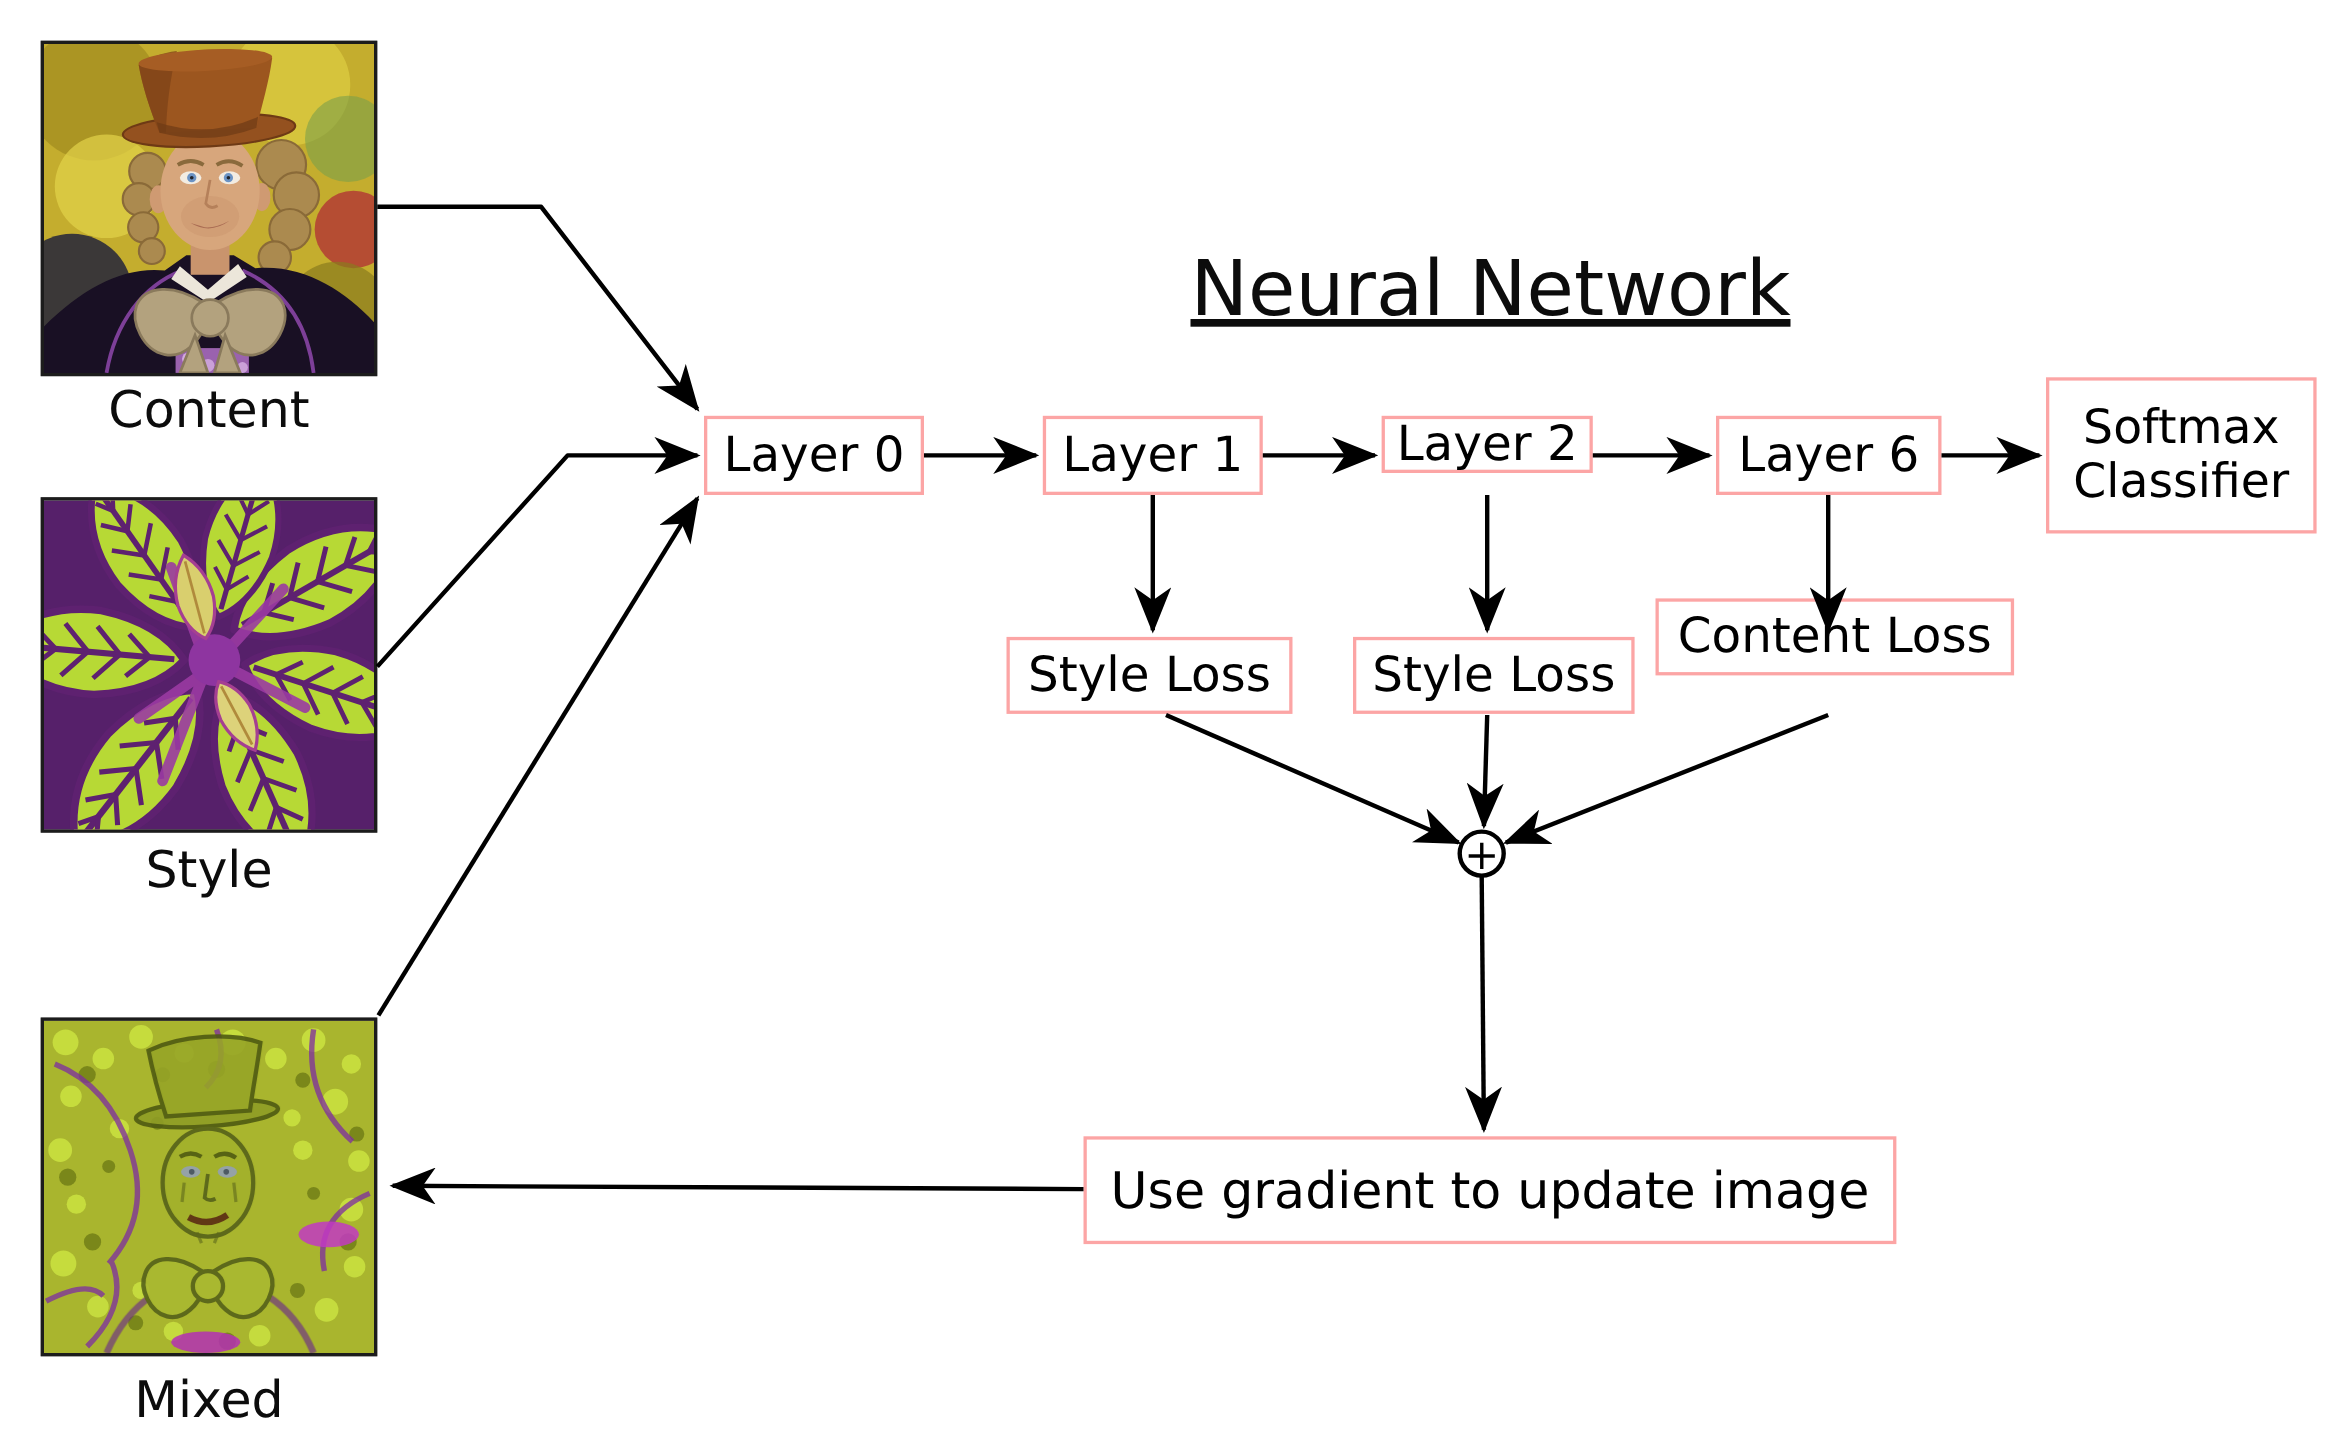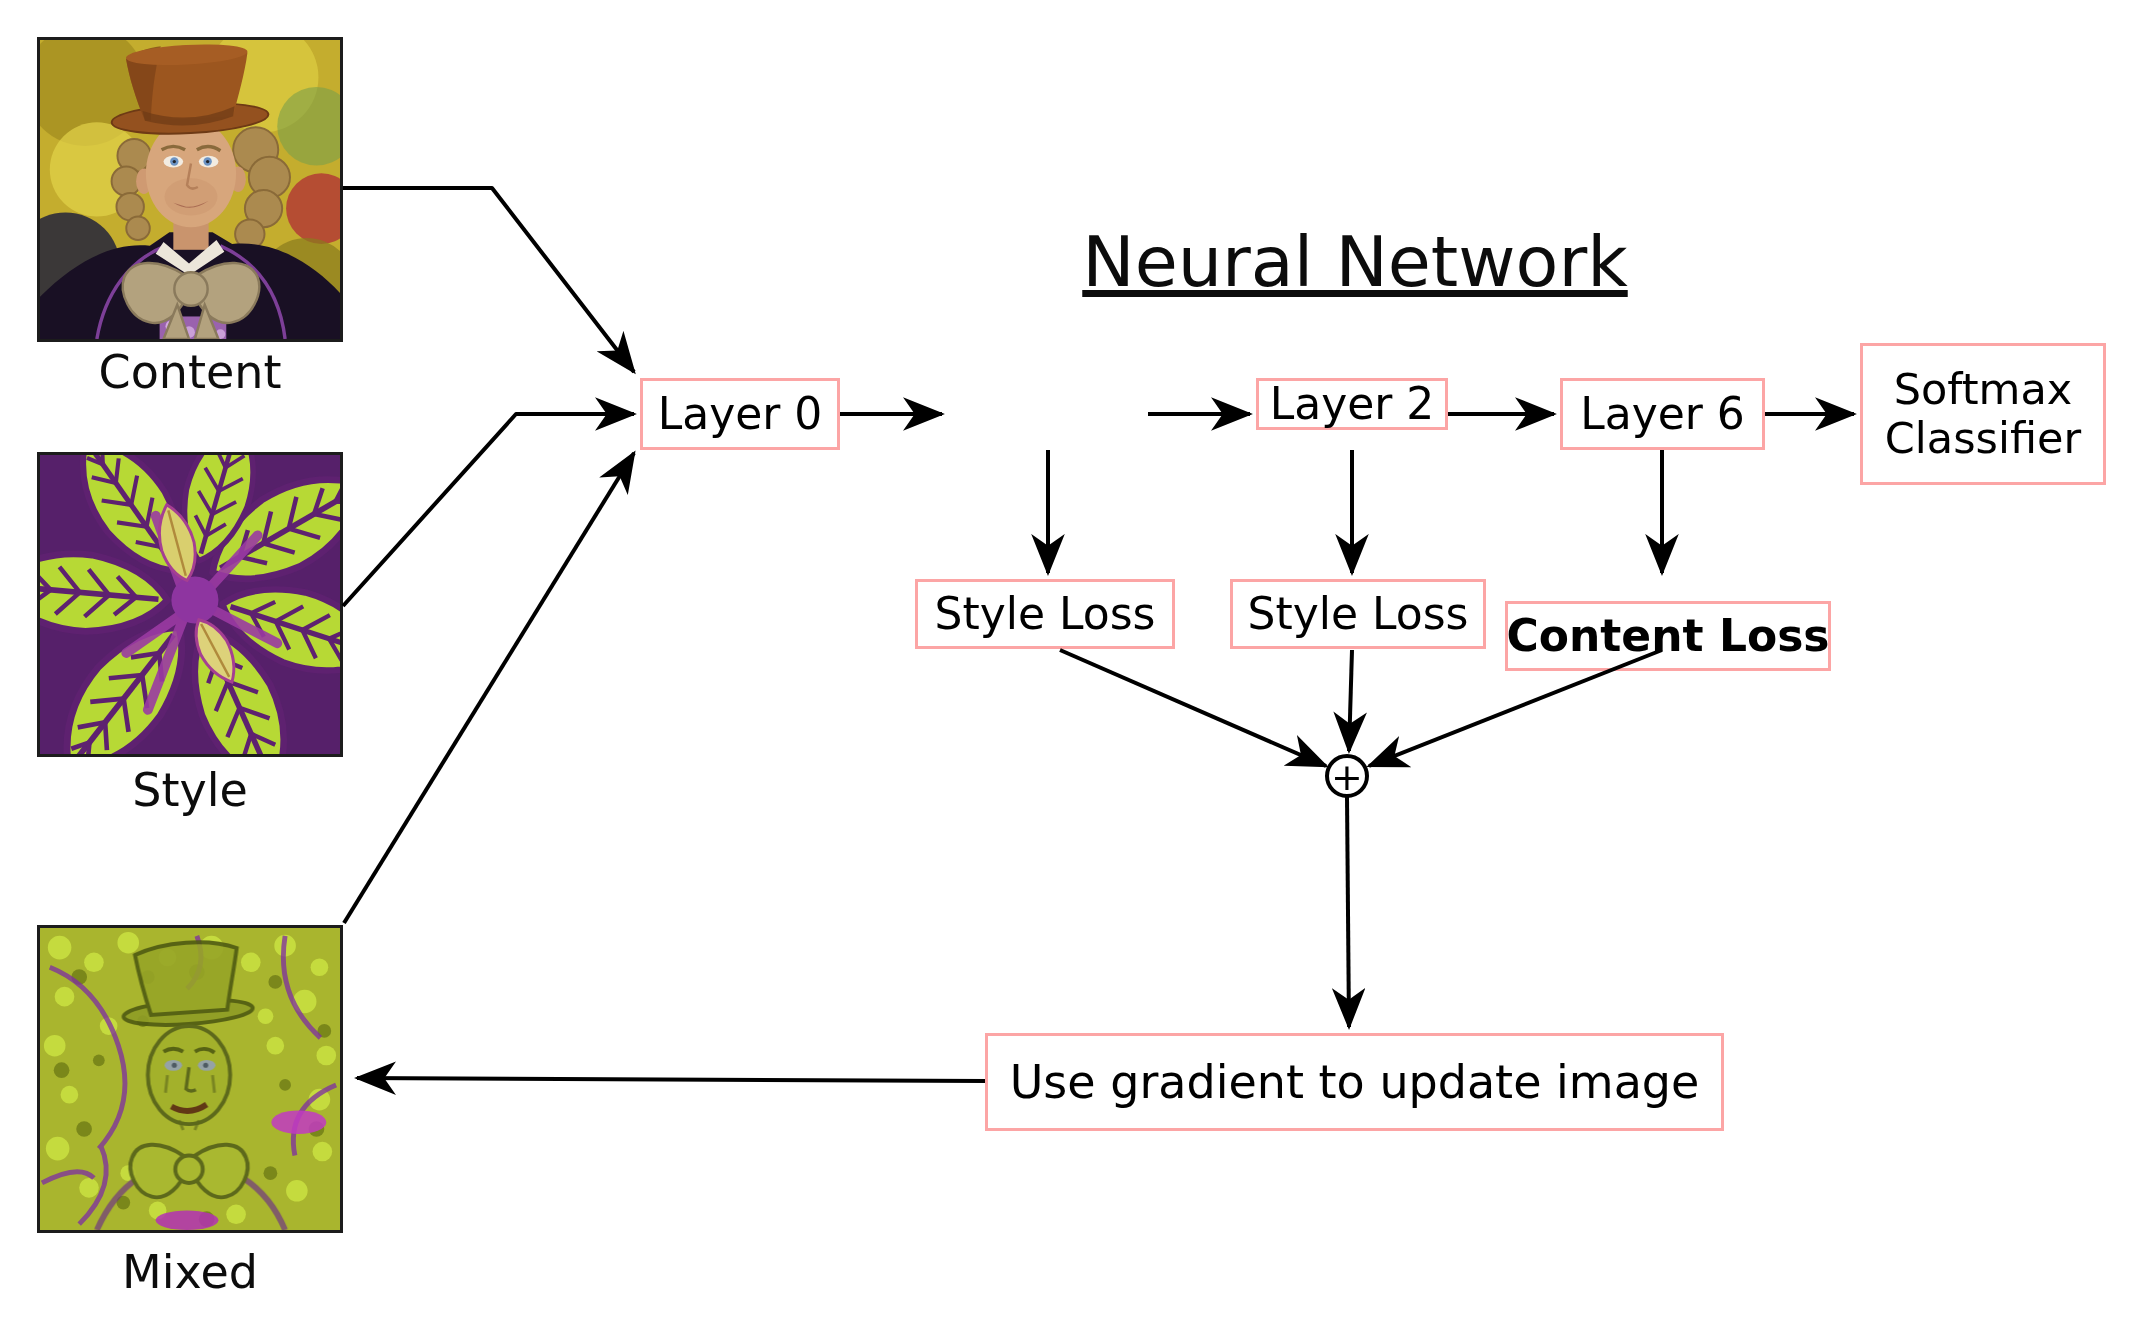--- a/index.html
+++ b/index.html
@@ -224,31 +224,32 @@
           <circle cx="152" cy="246" r="14"></circle>
         </g>
       </g>
     </svg>
   </div>
   <div class="caption" style="top:1245px;">Mixed</div>
 
   <div class="title">Neural Network</div>
 
   <div class="nbox" style="left:640px;  top:378px; width:200px; height:72px;">Layer 0</div>
+  <div class="nbox" style="left:948px;  top:378px; width:200px; height:72px;">Layer 1</div>
   <div class="nbox" style="left:1256px; top:378px; width:192px; height:52px;">Layer 2</div>
   <div class="nbox" style="left:1560px; top:378px; width:205px; height:72px;">Layer 6</div>
 
   <div class="nbox two-line" style="left:1860px; top:343px; width:246px; height:142px;">
     <span>Softmax</span>
     <span>Classifier</span>
   </div>
 
   <div class="nbox" style="left:915px;  top:579px; width:260px; height:70px;">Style Loss</div>
   <div class="nbox" style="left:1230px; top:579px; width:256px; height:70px;">Style Loss</div>
-  <div class="nbox" style="left:1505px; top:601px; width:326px; height:70px;font-weight:bold;">Content Loss</div>
+  <div class="nbox" style="left:1505px; top:544px; width:326px; height:70px;">Content Loss</div>
 
   <div class="nbox" style="left:985px; top:1033px; width:739px; height:98px; font-size:46px;">Use gradient to update image</div>
 
   <svg id="wires" viewBox="0 0 2138 1322">
     <defs>
       <marker id="ah" viewBox="0 0 10 8" refX="9.3" refY="4" markerWidth="10.5" markerHeight="8.4" orient="auto" markerUnits="strokeWidth">
         <path d="M0,0 L10,4 L0,8 L2.8,4 Z" fill="#000"></path>
       </marker>
     </defs>
     <g stroke="#000" stroke-width="4" fill="none" stroke-linejoin="round">

